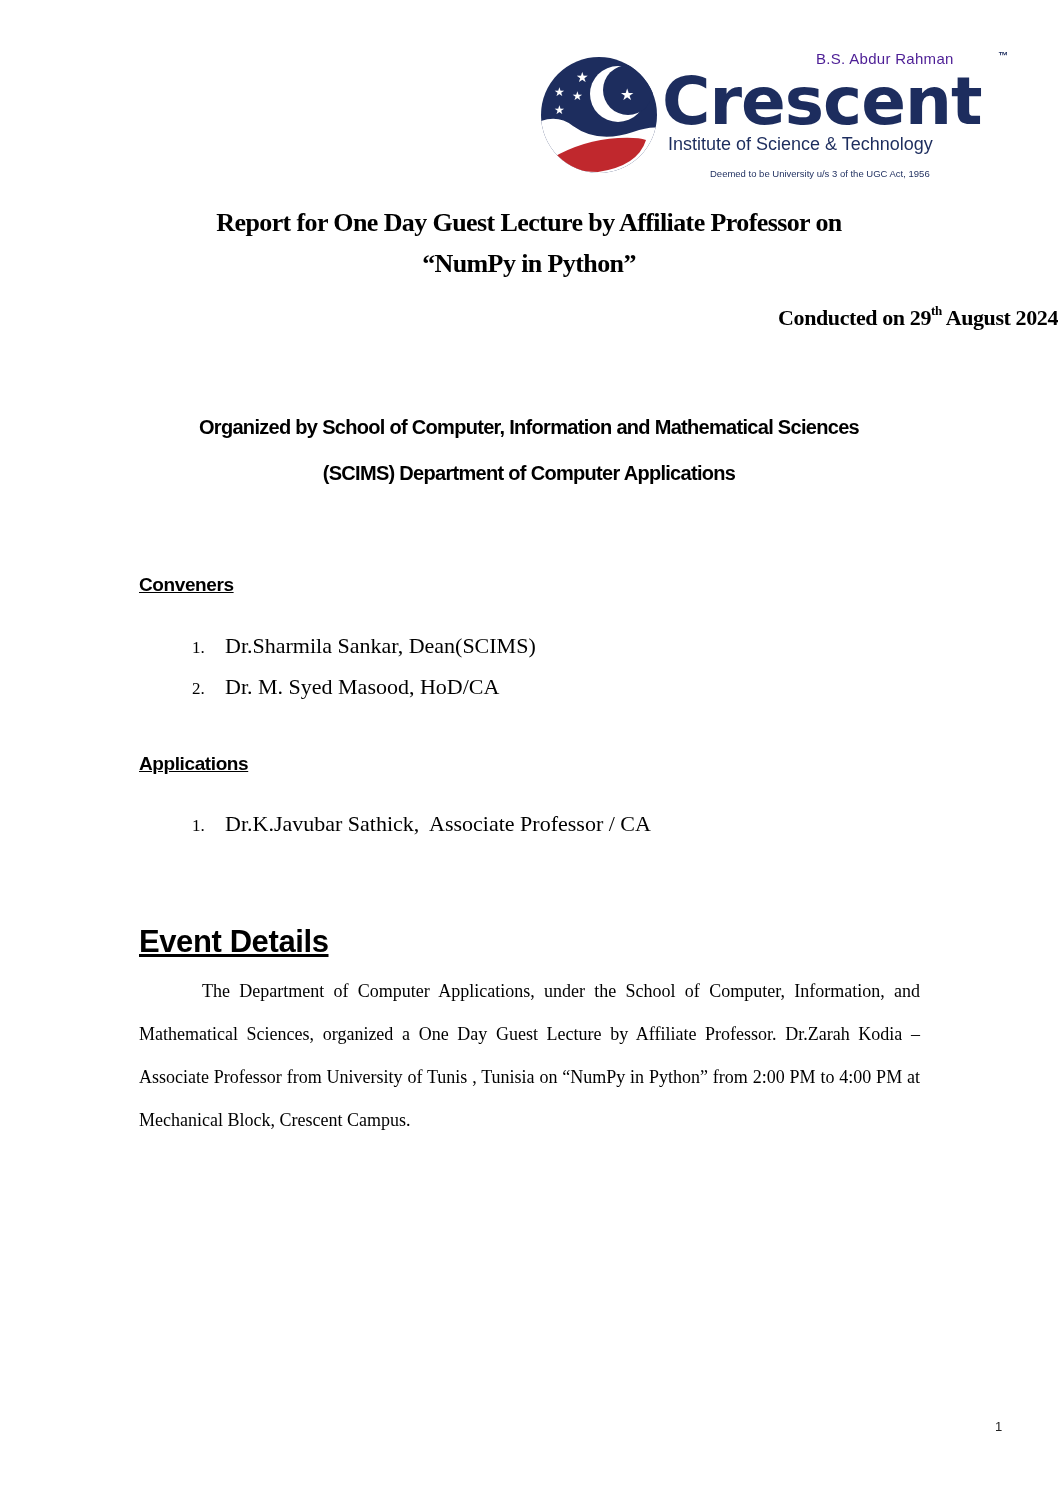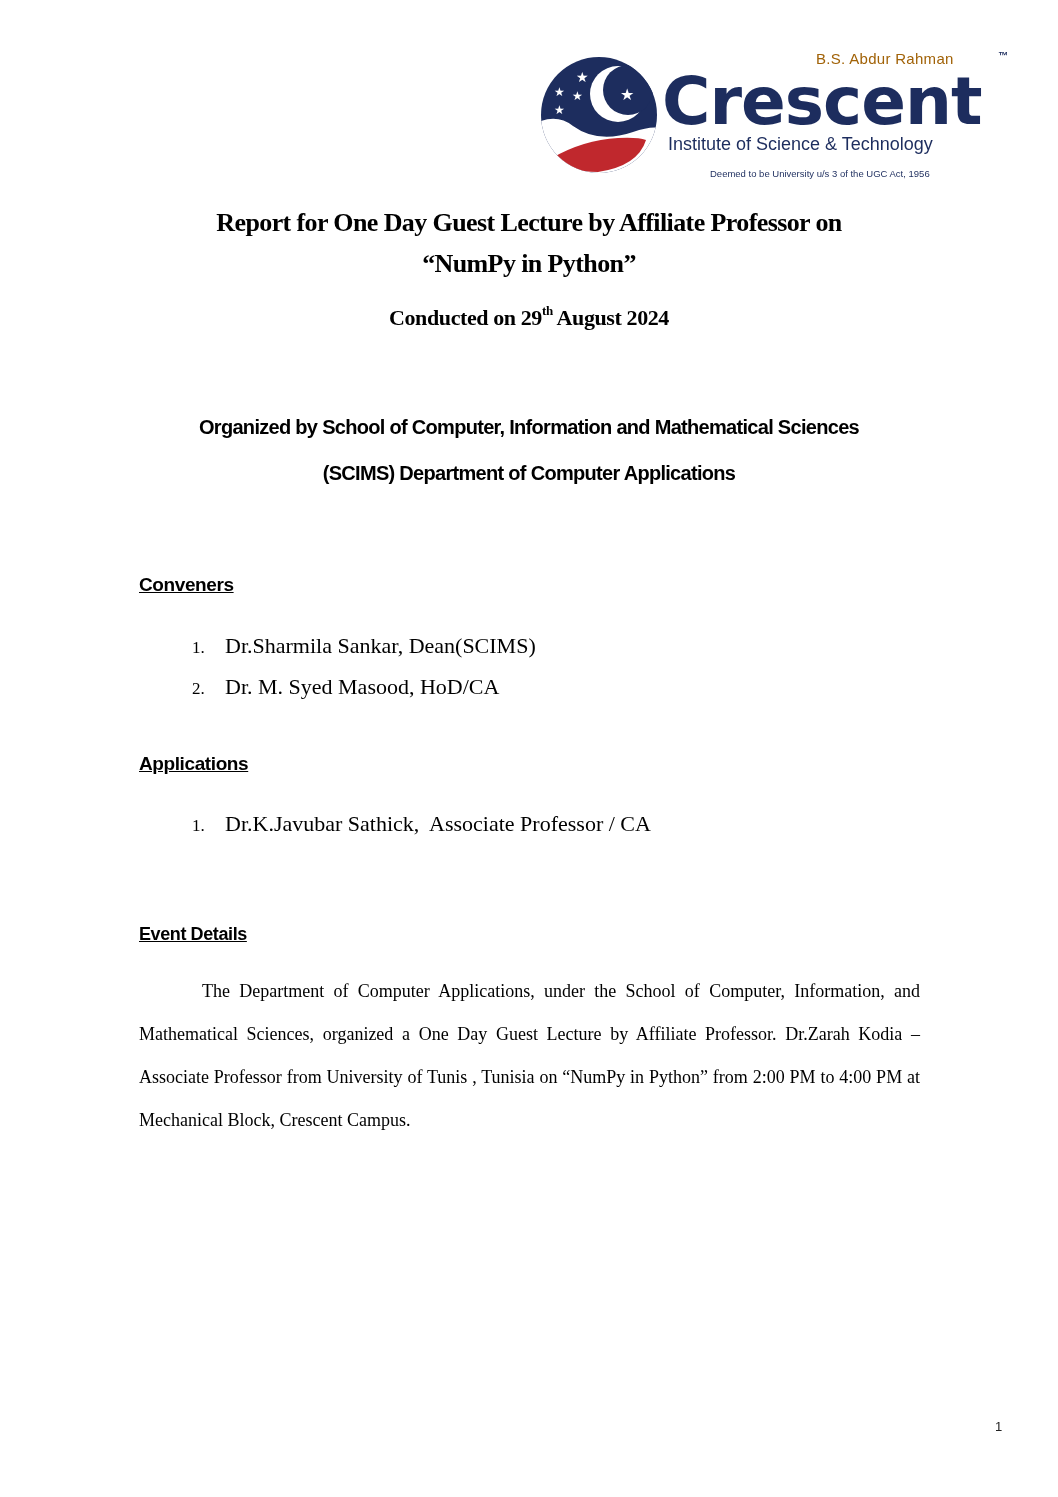--- a/index.html
+++ b/index.html
@@ -1,38 +1,38 @@
 <!DOCTYPE html>
 <html><head>
   <meta charset="utf-8">
   <style>
     html, body { margin: 0; padding: 0; background: #ffffff; }
     body { width: 1058px; height: 1497px; position: relative; overflow: hidden; color: #000; }
     .logo { position: absolute; left: 538px; top: 48px; width: 480px; height: 130px; }
     .logo-emblem { position: absolute; left: 0; top: 6px; width: 122px; height: 122px; }
-    .logo-top { position: absolute; left: 278px; top: 2px; font-family: "Liberation Sans", sans-serif; font-size: 15px; color: #a16207; letter-spacing: 0.3px; }
+    .logo-top { position: absolute; left: 278px; top: 2px; font-family: "Liberation Sans", sans-serif; font-size: 15px; color: #4c1d95; letter-spacing: 0.3px; }
     .logo-tm { position: absolute; left: 460px; top: 2px; font-family: "Liberation Sans", sans-serif; font-size: 10px; font-weight: bold; color: #1d2d5e; }
     .logo-name { position: absolute; left: 124px; top: 14px; font-family: "DejaVu Sans", sans-serif; font-size: 66px; font-weight: bold; color: #1d2d5e; letter-spacing: -1px; line-height: 80px; text-align: right; }
     .logo-sub { position: absolute; left: 130px; top: 86px; font-family: "Liberation Sans", sans-serif; font-size: 18px; color: #1d2d5e; }
     .logo-deemed { position: absolute; left: 172px; top: 120px; font-family: "Liberation Sans", sans-serif; font-size: 9.5px; color: #1d2d5e; }
 
     .title { position: absolute; left: 0; width: 1058px; text-align: center; font-family: "Liberation Serif", serif; font-weight: bold; font-size: 26px; letter-spacing: -0.6px; }
     .title1 { top: 208px; }
     .title2 { top: 249px; }
-    .conducted { position: absolute; left: 0; width: 1058px; top: 305px; text-align: center; font-family: "Liberation Serif", serif; font-weight: bold; font-size: 22px; letter-spacing: -0.4px; }
+    .conducted { position: absolute; left: 0; width: 1058px; top: 305px; text-align: right; font-family: "Liberation Serif", serif; font-weight: bold; font-size: 22px; letter-spacing: -0.4px; }
     .conducted sup { font-size: 13px; vertical-align: top; position: relative; top: -2px; }
 
     .org { position: absolute; left: 0; width: 1058px; text-align: center; font-family: "Liberation Sans", sans-serif; font-weight: bold; font-size: 20px; letter-spacing: -0.7px; }
     .org1 { top: 416px; }
     .org2 { top: 462px; }
 
     .section-head { position: absolute; left: 139px; font-family: "Liberation Sans", sans-serif; font-weight: bold; font-size: 19px; text-decoration: underline; letter-spacing: -0.4px; }
     .conveners-head { top: 574px; }
     .coordinators-head { top: 753px; }
-    .event-head { position: absolute; left: 139px; top: 924px; font-family: "Liberation Sans", sans-serif; font-weight: bold; font-size: 18px; text-decoration: underline; letter-spacing: -0.4px; }
+    .event-head { position: absolute; left: 139px; top: 924px; font-family: "Liberation Sans", sans-serif; font-weight: bold; font-size: 31px; text-decoration: underline; letter-spacing: -0.4px; }
 
     .list { position: absolute; left: 179px; margin: 13px; padding: 0; list-style: none; font-family: "Liberation Serif", serif; font-size: 22px; }
     .list li { height: 41px; line-height: 28px; position: relative; }
     .list .num { display: inline-block; width: 33px; font-size: 17px; }
     .conveners-list { top: 619px; }
     .coordinators-list { top: 797px; }
 
     .para { position: absolute; left: 139px; top: 970px; width: 781px; font-family: "Liberation Serif", serif; font-size: 18px; line-height: 43px; text-align: justify; margin: 0; }
     .para .indent { display: inline-block; width: 63px; }
 

